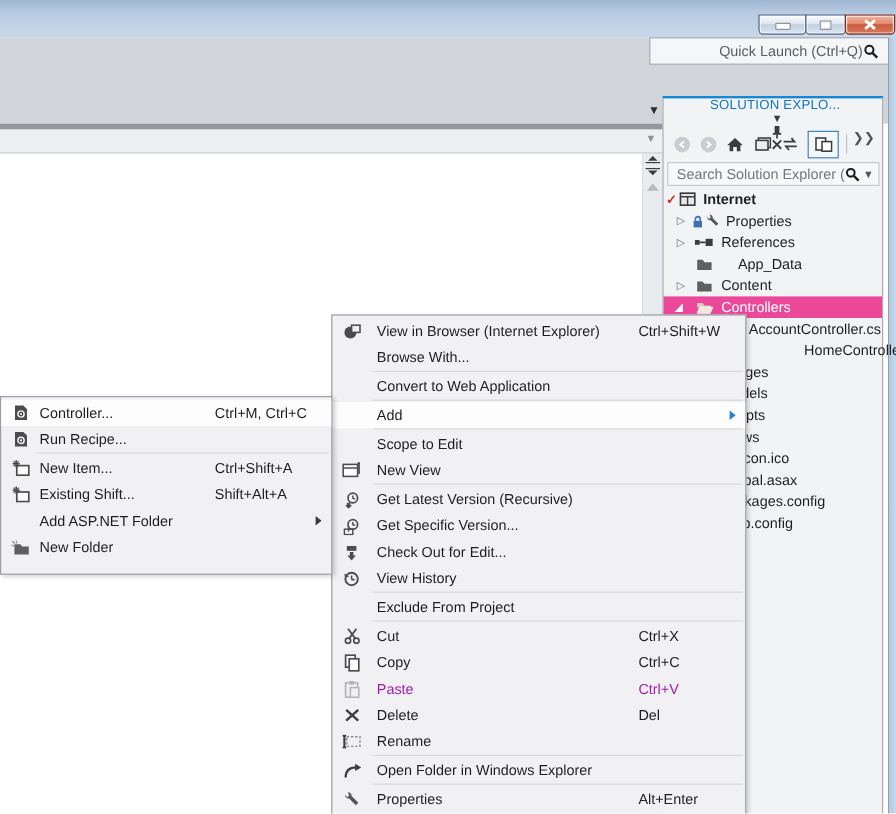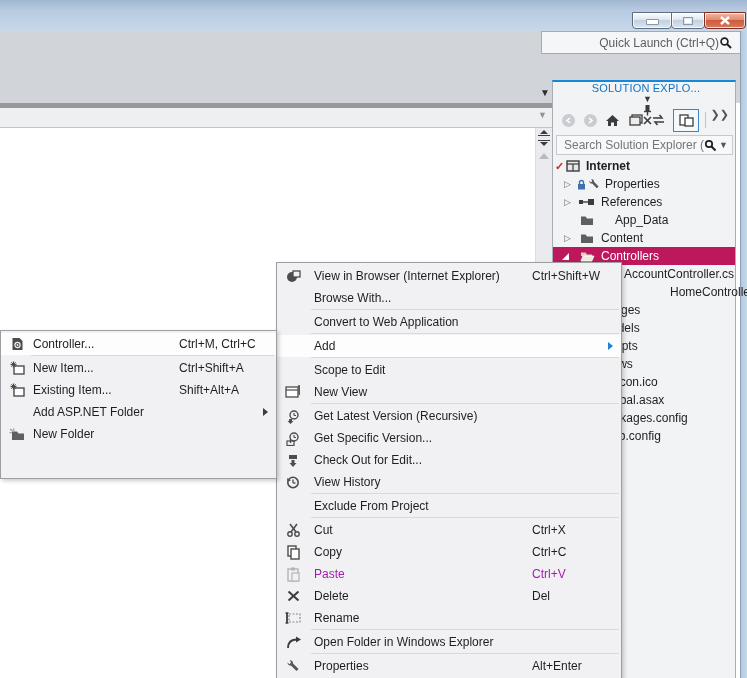--- a/index.html
+++ b/index.html
@@ -53,21 +53,21 @@
   .ptb-sep{width:1px;height:16px;background:#bfc2c6;margin-left:6px;}
   .ptb-overflow{position:absolute;right:6px;top:2px;color:#555;font-size:11px;}
   .search-row{position:absolute;left:3px;top:53px;width:177px;height:20px;box-sizing:border-box;
     background:#f7f8f9;border:1px solid #c6cace;display:flex;align-items:center;}
   .search-text{font-size:12px;color:#767676;padding-left:5px;flex:1;white-space:nowrap;overflow:hidden;}
   .search-caret{color:#555;font-size:9px;margin:0 4px 0 2px;}
 
   
   .tree{position:absolute;left:0;top:75px;width:182px;}
   .trow{position:absolute;left:0;width:182px;height:18px;display:flex;align-items:center;font-size:12px;color:#1e1e1e;white-space:nowrap;}
-  .trow.selected{background:#be185d;color:#ffffff;}
+  .trow.selected{background:#ec4899;color:#ffffff;}
   .exp{position:absolute;font-size:9px;color:#6b6b6b;line-height:9px;}
   .exp-open-white{position:absolute;width:0;height:0;border-left:7px solid transparent;border-bottom:7px solid #ffffff;}
   .ticon{position:absolute;display:inline-flex;align-items:center;}
   .tlabel{position:absolute;}
   .bold{font-weight:bold;}
   .redcheck{position:absolute;color:#c9311d;font-size:11px;font-weight:bold;}
 
   
   .menu{position:absolute;box-sizing:border-box;background:#f1f1f3;border:1px solid #9b9ea3;
     box-shadow:2px 2px 4px rgba(0,0,0,.2);padding-top:2px;}
@@ -561,20 +561,30 @@
         <svg width="13" height="14">
             <path d="M1.5 1 h7 l3 3 v9 h-10 Z" fill="#4c4c4c"></path>
             <circle cx="6.5" cy="8" r="2.6" fill="none" stroke="#f1f1f3" stroke-width="1.2"></circle>
             <circle cx="6.5" cy="8" r="0.9" fill="#f1f1f3"></circle>
           </svg>
       </span>
       <span class="mi-label">Controller...</span>
       <span class="mi-key">Ctrl+M, Ctrl+C</span>
     </div>
 
+    <div class="mi">
+      <span class="mi-ico">
+        <svg width="13" height="14">
+            <path d="M1.5 1 h7 l3 3 v9 h-10 Z" fill="#4c4c4c"></path>
+            <circle cx="6.5" cy="8" r="2.6" fill="none" stroke="#f1f1f3" stroke-width="1.2"></circle>
+            <circle cx="6.5" cy="8" r="0.9" fill="#f1f1f3"></circle>
+          </svg>
+      </span>
+      <span class="mi-label">Run Recipe...</span>
+    </div>
 
     <div class="msep"></div>
 
     <div class="mi">
       <span class="mi-ico">
         <svg width="15" height="14">
             <rect x="4" y="5" width="10" height="8" fill="#fdfdfd" stroke="#4c4c4c" stroke-width="1.4"></rect>
             <line x1="3.5" y1="0.5" x2="3.5" y2="6.5" stroke="#4c4c4c" stroke-width="1.3"></line>
             <line x1="0.5" y1="3.5" x2="6.5" y2="3.5" stroke="#4c4c4c" stroke-width="1.3"></line>
             <line x1="1.3" y1="1.3" x2="5.7" y2="5.7" stroke="#4c4c4c" stroke-width="1"></line>
@@ -588,21 +598,21 @@
     <div class="mi">
       <span class="mi-ico">
         <svg width="15" height="14">
             <rect x="4" y="5" width="10" height="8" fill="#fdfdfd" stroke="#4c4c4c" stroke-width="1.4"></rect>
             <line x1="3.5" y1="0.5" x2="3.5" y2="6.5" stroke="#4c4c4c" stroke-width="1.3"></line>
             <line x1="0.5" y1="3.5" x2="6.5" y2="3.5" stroke="#4c4c4c" stroke-width="1.3"></line>
             <line x1="1.3" y1="1.3" x2="5.7" y2="5.7" stroke="#4c4c4c" stroke-width="1"></line>
             <line x1="5.7" y1="1.3" x2="1.3" y2="5.7" stroke="#4c4c4c" stroke-width="1"></line>
           </svg>
       </span>
-      <span class="mi-label">Existing Item...</span>
+      <span class="mi-label">Existing Shift...</span>
       <span class="mi-key">Shift+Alt+A</span>
     </div>
 
     <div class="mi">
       <span class="mi-label">Add ASP.NET Folder</span>
       <span class="mi-arrow-dark"></span>
     </div>
 
     <div class="mi">
       <span class="mi-ico">

